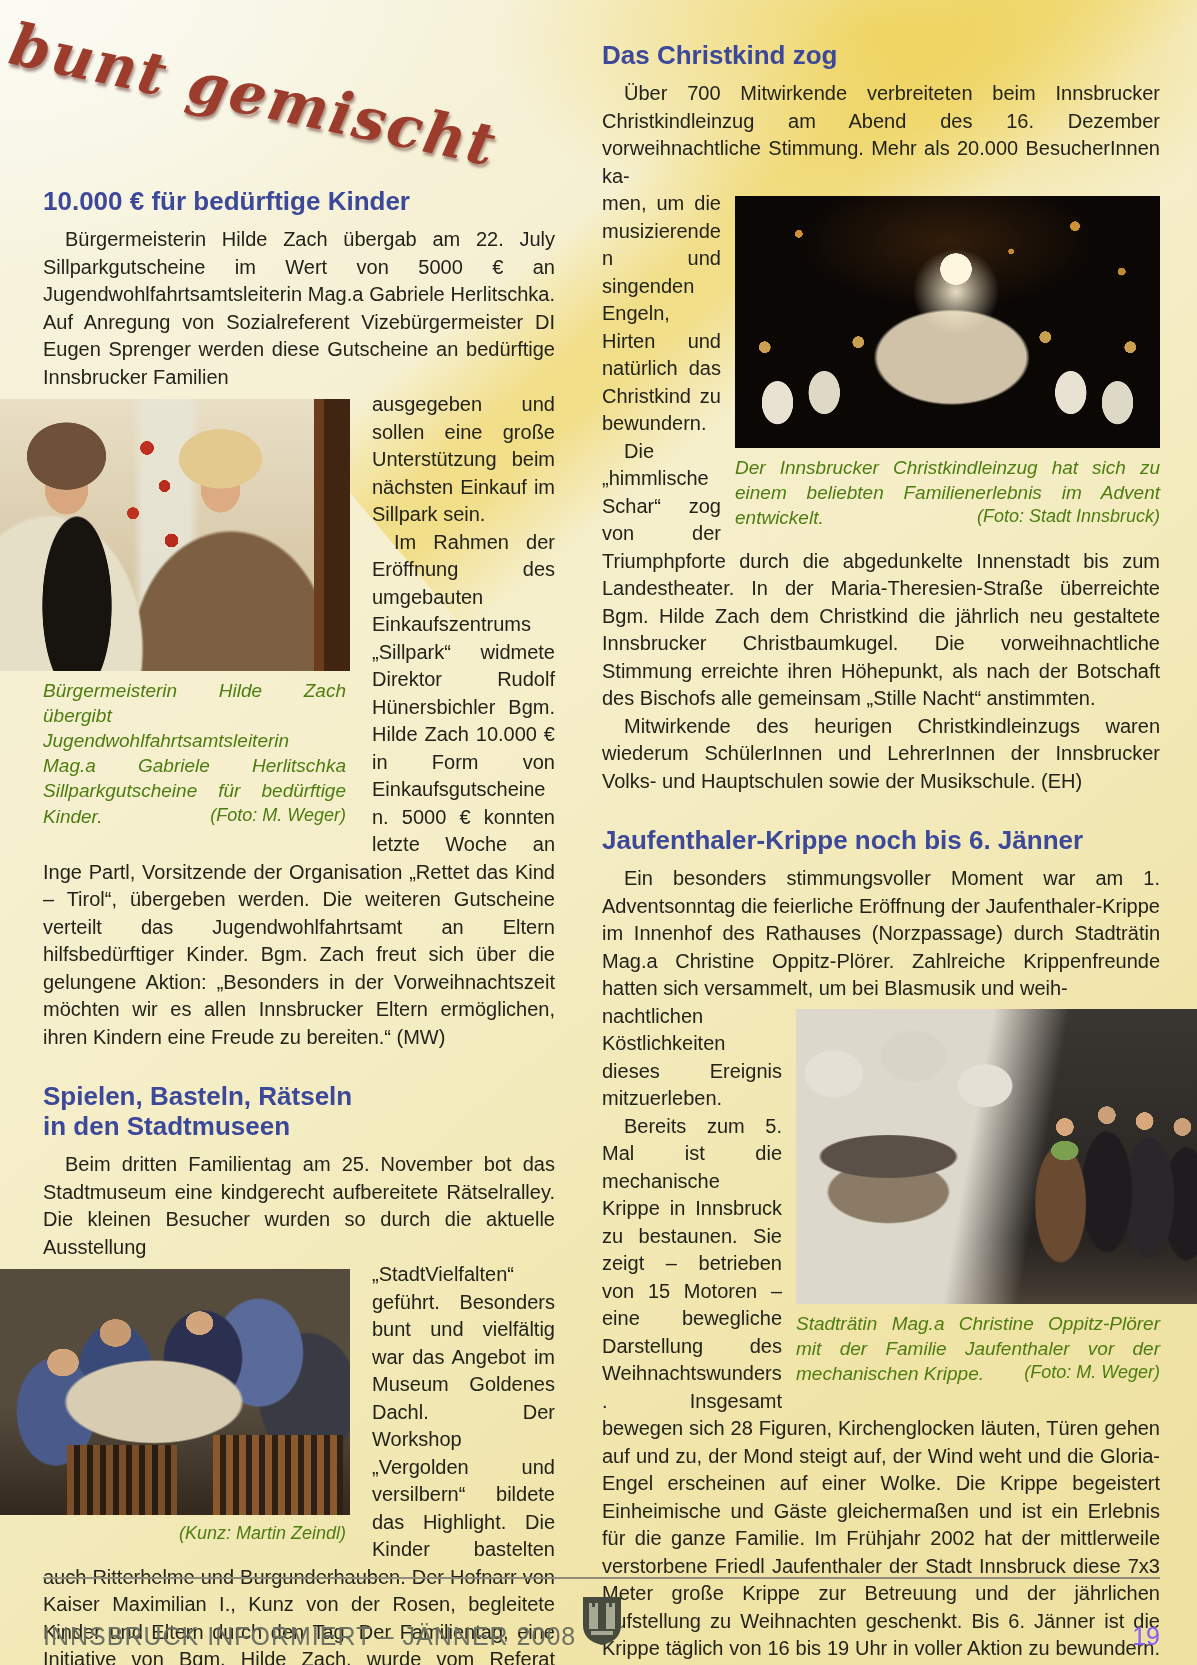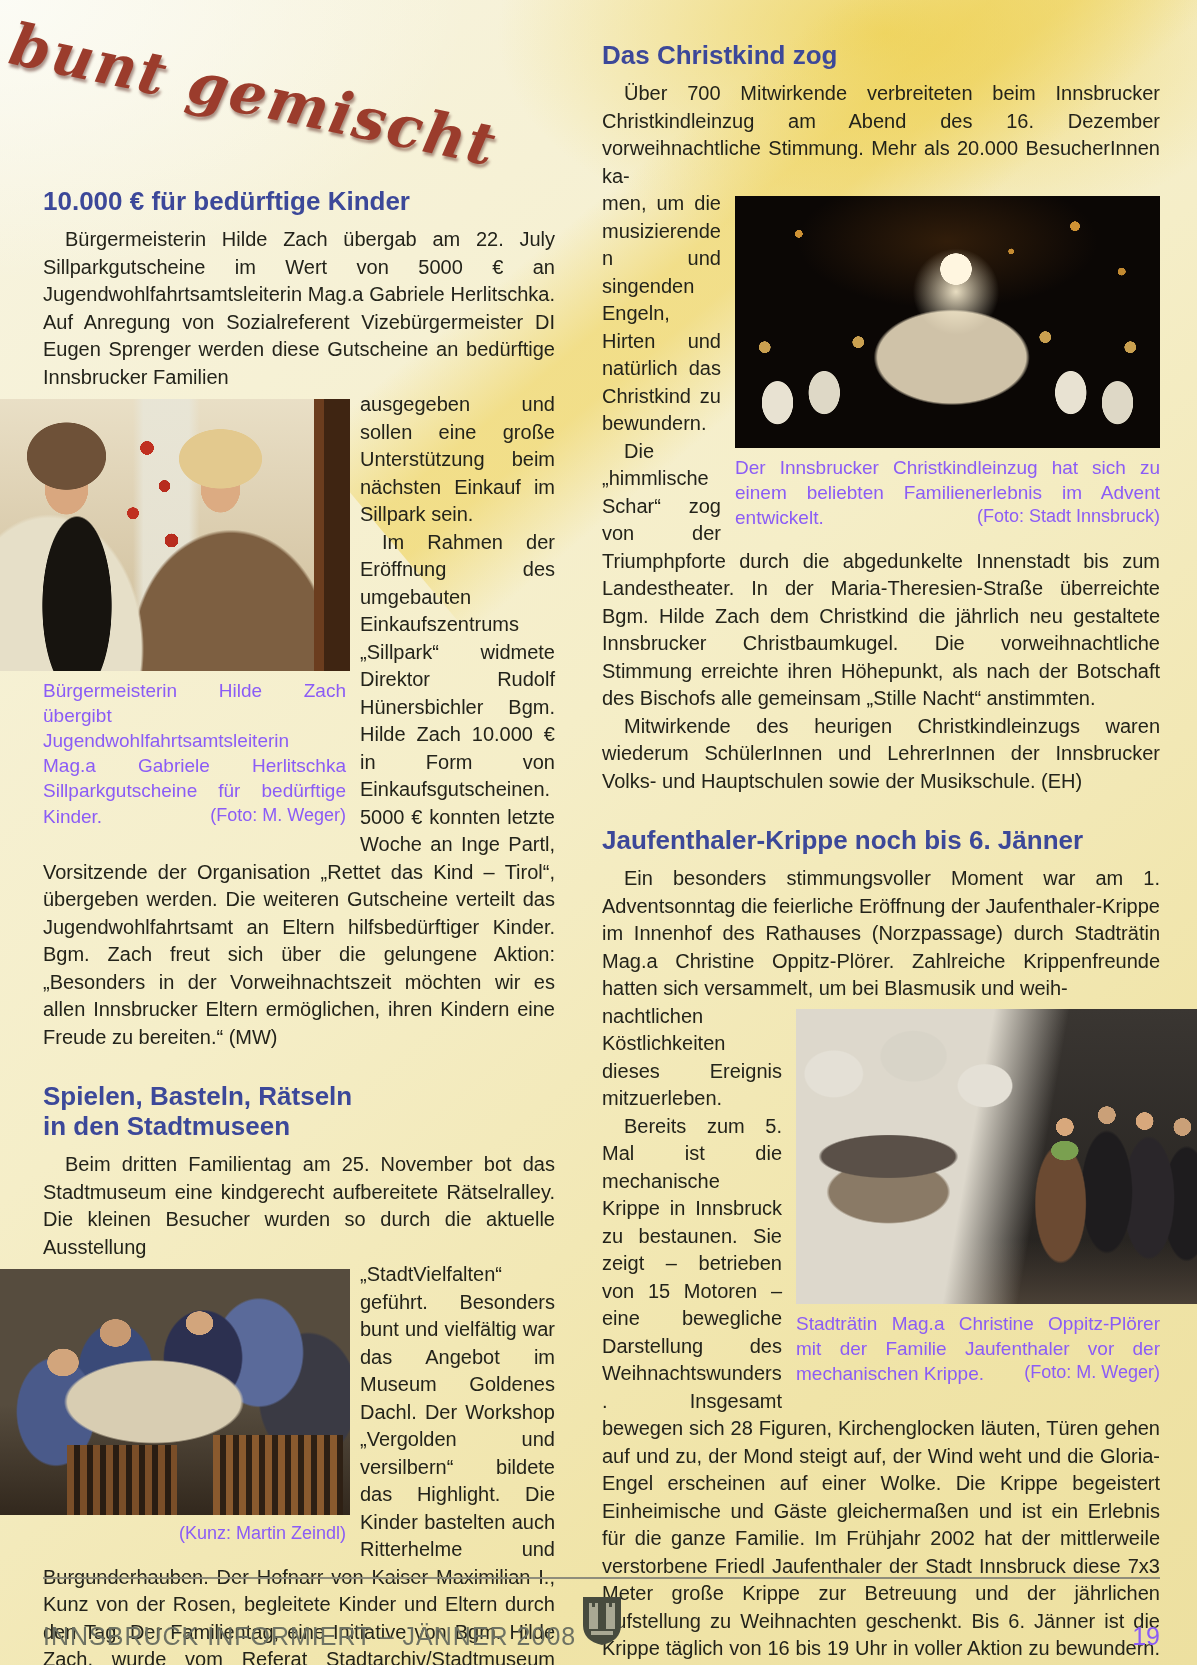--- a/index.html
+++ b/index.html
@@ -34,26 +34,26 @@
   h2{
     margin:0 0 10px 0;text-align:left;
     color:#3c4899;font-size:26px;line-height:1.16;font-weight:bold;
   }
   h2.space-above{margin-top:30px;}
   p{
     margin:0;font-size:20px;line-height:1.375;text-align:justify;
     hyphens:auto;overflow-wrap:break-word;
   }
   p.indent{text-indent:1.1em;}
-  .photo-float-left{float:left;width:346px;margin:8px 14px 4px -43px;}
+  .photo-float-left{float:left;width:346px;margin:8px 26px 4px -43px;}
   .photo-float-right{float:right;margin:6px 0 6px 14px;}
   .photo{border:0;display:block;}
   .caption{
-    margin-top:7px;font-size:19px;line-height:1.32;
-    text-align:justify;color:#8b5cf6;
+    margin-top:7px;font-style:italic;font-size:19px;line-height:1.32;
+    text-align:justify;color:#4d7c0f;
   }
   .caption-pad{padding-left:43px;}
   .credit{float:right;font-size:18px;margin-left:10px;}
   .clear{clear:both;}
   
   .photo1{
     width:350px;height:272px;background-color:#d9c9a8;
     background-image:
       linear-gradient(to left,#3f2512 0 26px,#6b3d1e 26px 36px,rgba(0,0,0,0) 36px),
       radial-gradient(circle 7px at 42% 18%,#c03020 97%,transparent),

